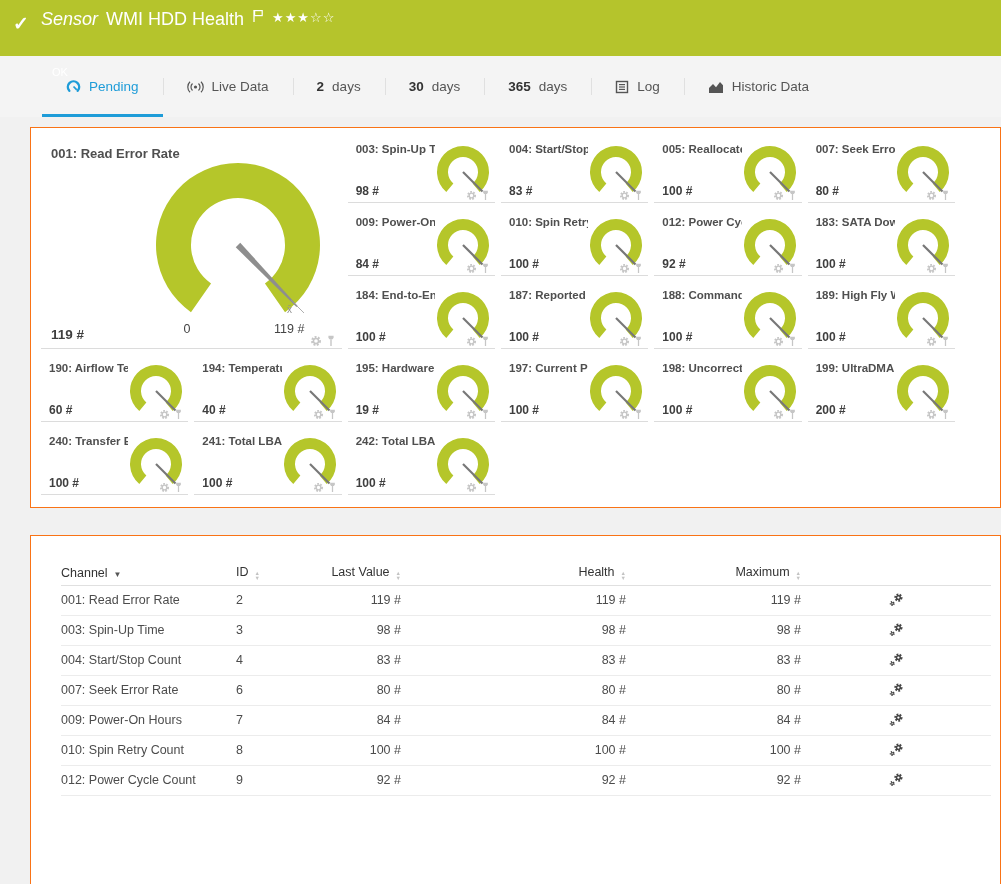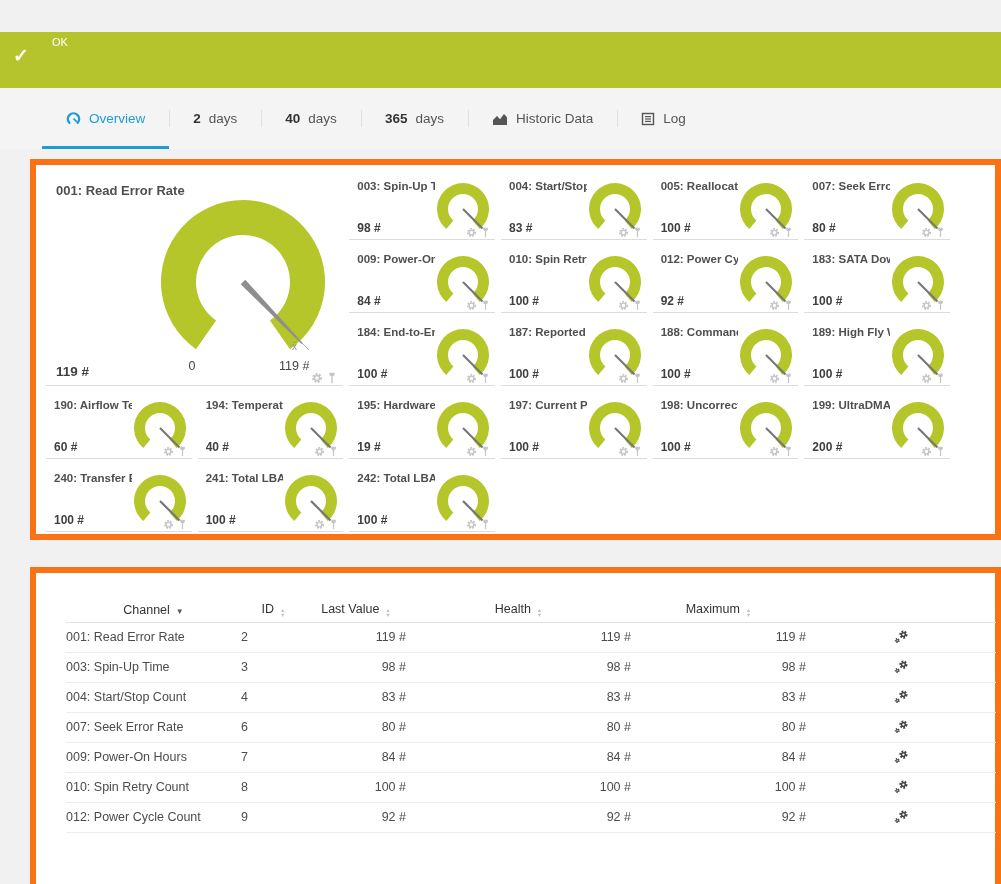--- a/index.html
+++ b/index.html
@@ -18,21 +18,21 @@
 
   
   .tabbar { height:61px; background:#f4f4f4; display:flex; align-items:stretch; padding-left:42px; }
   .tab { display:flex; align-items:center; gap:8px; padding:0 24px; font-size:13.5px; color:#555; position:relative; cursor:pointer; white-space:nowrap; }
   .tab:not(:first-child)::before { content:""; position:absolute; left:0; top:22px; height:17px; border-left:1px solid #e0e0e0; }
   .tab.active { color:#1e9cd8; box-shadow:inset 0 -3px 0 #1e9cd8; }
   .tab .num { font-weight:bold; color:#333; }
   .tab svg { flex:0 0 auto; }
 
   
-  .panel { background:#fff; border:6px solid #f97316; margin-left:30px; }
+  .panel { background:#fff; border:1px solid #f97316; margin-left:30px; }
   .panel.gauges { margin-top:10px; height:381px; }
   .panel.tablebox { margin-top:27px; height:360px; }
 
   
   .grid { display:grid; grid-template-columns:repeat(6,1fr); grid-auto-rows:73px; column-gap:6px; margin:10px 45px 0 10px; }
   .tile { position:relative; }
   .tile::after { content:""; position:absolute; left:0; right:0; top:64px; border-top:1px solid #dcdcdc; }
   .tile .ttl { position:absolute; top:5px; left:8px; right:60px; font-size:11.5px; font-weight:600; color:#4f4f4f; white-space:nowrap; overflow:hidden; }
   .tile .val { position:absolute; left:8px; top:46px; font-size:12px; font-weight:600; color:#3f3f3f; }
   .tile .gsvg { position:absolute; top:6px; right:4px; }
@@ -43,70 +43,91 @@
   .tile.big .ttl { top:8px; left:10px; right:10px; font-size:13px; }
   .tile.big .val { top:189px; left:10px; font-size:13.5px; }
   .tile.big .gbig { position:absolute; left:112px; top:22px; }
   .tile.big .minl { position:absolute; left:136px; top:184px; width:20px; text-align:center; font-size:12.5px; color:#444; }
   .tile.big .maxl { position:absolute; left:233px; top:184px; font-size:12.5px; color:#444; }
   .tile.big .avg  { position:absolute; left:246px; top:166px; font-size:10px; color:#909090; }
   .tile.big .tile-icons { top:195px; right:6px; }
 
   
   .tbl { border-collapse:collapse; table-layout:fixed; width:930px; margin:25px 0 0 30px; }
-  .tbl th { font-size:12.5px; font-weight:500; color:#333; height:24px; border-bottom:1px solid #e0e0e0; vertical-align:middle;text-align:center; }
+  .tbl th { font-size:12.5px; font-weight:500; color:#333; height:24px; border-bottom:1px solid #e0e0e0; vertical-align:middle; }
   .tbl td { font-size:12.5px; color:#4c4c4c; height:30px; border-bottom:1px solid #ececec; vertical-align:middle; }
   .l { text-align:left; } .r { text-align:right; } .c { text-align:center; }
   .sorts { display:inline-flex; flex-direction:column; line-height:4.5px; font-size:5.5px; color:#c3c3c3; margin-left:6px; vertical-align:1px; }
   .caret { font-size:8px; color:#555; margin-left:6px; }
   .chcell { overflow:hidden; white-space:nowrap; }
   .actioncell svg { display:block; margin:0 auto; }
 </style>
 </head>
 <body>
 
 <header class="topbar">
   <span class="check">✓</span>
+  <div class="titleline">
+    <span class="kind">Sensor</span>
+    <span class="sname">WMI HDD Health</span>
+    <span class="flagwrap">
+      <svg width="12" height="14" viewBox="0 0 12 14">
+          <line x1="2" y1="1" x2="2" y2="13" stroke="#fff" stroke-width="1.3"></line>
+          <rect x="2.6" y="1.6" width="7.6" height="5" fill="none" stroke="#fff" stroke-width="1.2"></rect>
+        </svg>
+    </span>
+    <span class="stars"><span>★★★</span><span>☆☆</span></span>
+  </div>
   <div class="statusline">OK</div>
 </header>
 
 <nav class="tabbar">
   <div class="tab active">
     <svg width="15" height="15" viewBox="0 0 16 16">
         <path d="M3.5,12.5 A6,6 0 1 1 12.5,12.5" fill="none" stroke="#1e9cd8" stroke-width="2.6" stroke-linecap="round"></path>
         <line x1="8" y1="8" x2="11.5" y2="11.5" stroke="#1e9cd8" stroke-width="1.8"></line>
       </svg>
-    <span>Overview</span>
+    <span>Pending</span>
+  </div>
+  <div class="tab">
+    <svg width="17" height="14" viewBox="0 0 17 14">
+        <circle cx="8.5" cy="7" r="1.6" fill="#555"></circle>
+        <path d="M5.5,3.5 A4.8,4.8 0 0 0 5.5,10.5" fill="none" stroke="#555" stroke-width="1.2"></path>
+        <path d="M3,1.8 A7.2,7.2 0 0 0 3,12.2" fill="none" stroke="#555" stroke-width="1.2"></path>
+        <path d="M11.5,3.5 A4.8,4.8 0 0 1 11.5,10.5" fill="none" stroke="#555" stroke-width="1.2"></path>
+        <path d="M14,1.8 A7.2,7.2 0 0 1 14,12.2" fill="none" stroke="#555" stroke-width="1.2"></path>
+      </svg>
+    <span>Live Data</span>
   </div>
   <div class="tab">
     <span class="num">2</span>
       <span>days</span>
   </div>
   <div class="tab">
-    <span class="num">40</span>
+    <span class="num">30</span>
       <span>days</span>
   </div>
   <div class="tab">
     <span class="num">365</span>
       <span>days</span>
-  </div>
-  <div class="tab">
-    <svg width="16" height="14" viewBox="0 0 16 14">
-        <path d="M1,13 L1,8 L5,4 L8,7.2 L12,2 L15,5.2 L15,13 Z" fill="#555"></path>
-      </svg>
-    <span>Historic Data</span>
   </div>
   <div class="tab">
     <svg width="14" height="14" viewBox="0 0 14 14">
         <rect x="1.5" y="1.5" width="11" height="11" fill="none" stroke="#555" stroke-width="1.4"></rect>
         <line x1="4" y1="4.6" x2="10" y2="4.6" stroke="#555" stroke-width="1.2"></line>
         <line x1="4" y1="7" x2="10" y2="7" stroke="#555" stroke-width="1.2"></line>
         <line x1="4" y1="9.4" x2="10" y2="9.4" stroke="#555" stroke-width="1.2"></line>
       </svg>
     <span>Log</span>
+  </div>
+  <div class="tab">
+    <svg width="16" height="14" viewBox="0 0 16 14">
+        <path d="M1,13 L1,8 L5,4 L8,7.2 L12,2 L15,5.2 L15,13 Z" fill="#555"></path>
+      </svg>
+    <span>Historic Data</span>
   </div>
 </nav>
 
 <section class="panel gauges">
   <div class="grid">
 
     <div class="tile big">
       <div class="ttl">001: Read Error Rate</div>
       <svg class="gbig" width="170" height="170" viewBox="0 0 170 170">
         <path d="M37.97,152.17 A82,82 0 1 1 132.03,152.17 L111.96,123.50 A47,47 0 1 0 58.04,123.50 Z" fill="#b5c62a"></path>

